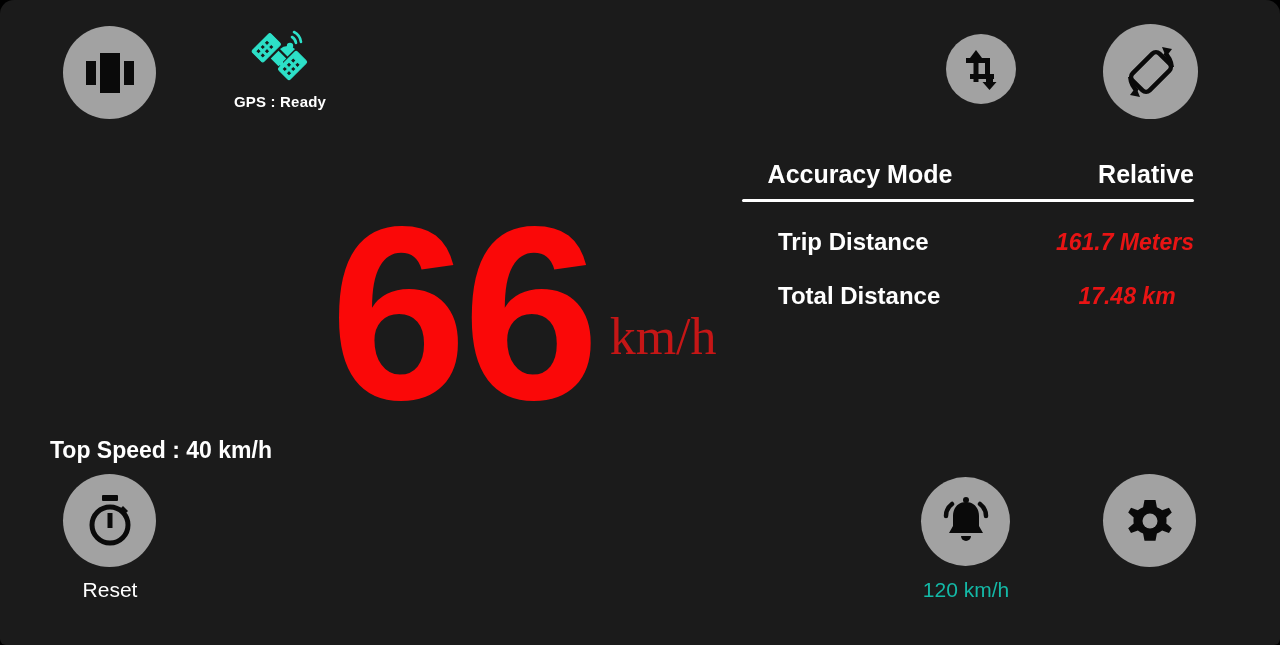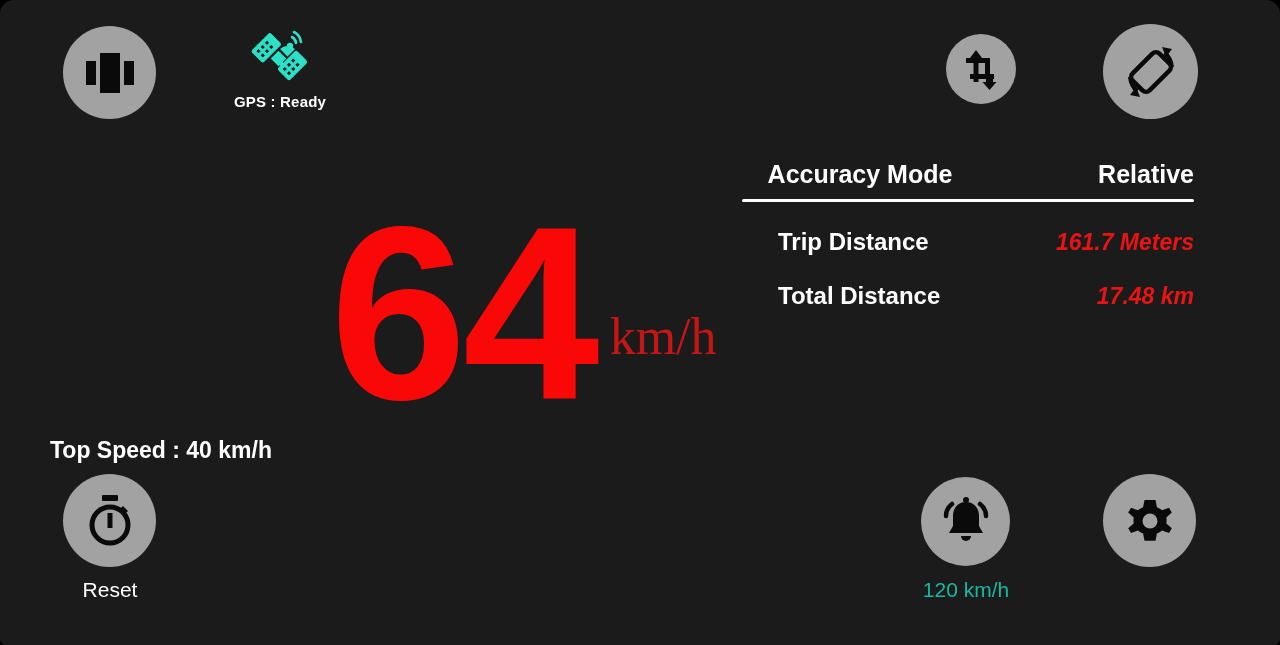--- a/index.html
+++ b/index.html
@@ -125,21 +125,21 @@
     width: 100%;
     border-radius: 2px;
   }
   .data-row { margin-top: 26px; gap: 40px; }
   .data-row .info-key { text-align: left; padding-left: 36px; }
   .data-row .info-val {
     color: #e81414;
     font-style: italic;
     font-weight: bold;
     font-size: 23px;
-    text-align: right;
+    text-align: center;
     padding-left: 6px;
   }
 
   
   #top-speed-label {
     position: absolute;
     left: 50px;
     top: 437px;
     color: #ffffff;
     font-size: 23px;
@@ -254,21 +254,21 @@
       <g fill="#0a0a0a">
         <path d="M46 10 a24 24 0 0 1 8 16 l-4.6 0 a19.5 19.5 0 0 0 -6 -12.6 z"></path>
         <path d="M42 6 l10 2 l-6 8 z"></path>
         <path d="M16 52 a24 24 0 0 1 -8 -16 l4.6 0 a19.5 19.5 0 0 0 6 12.6 z"></path>
         <path d="M20 56 l-10 -2 l6 -8 z"></path>
       </g>
     </svg>
   </div>
 
   <div id="speed-block">
-    <div id="speed-value">64</div>
+    <div id="speed-value">66</div>
     <div id="speed-unit">km/h</div>
   </div>
 
   <div id="info-table">
     <div class="info-row" id="header-row">
       <div class="info-key">Accuracy Mode</div>
       <div class="info-val">Relative</div>
     </div>
     <div id="table-divider"></div>
 

